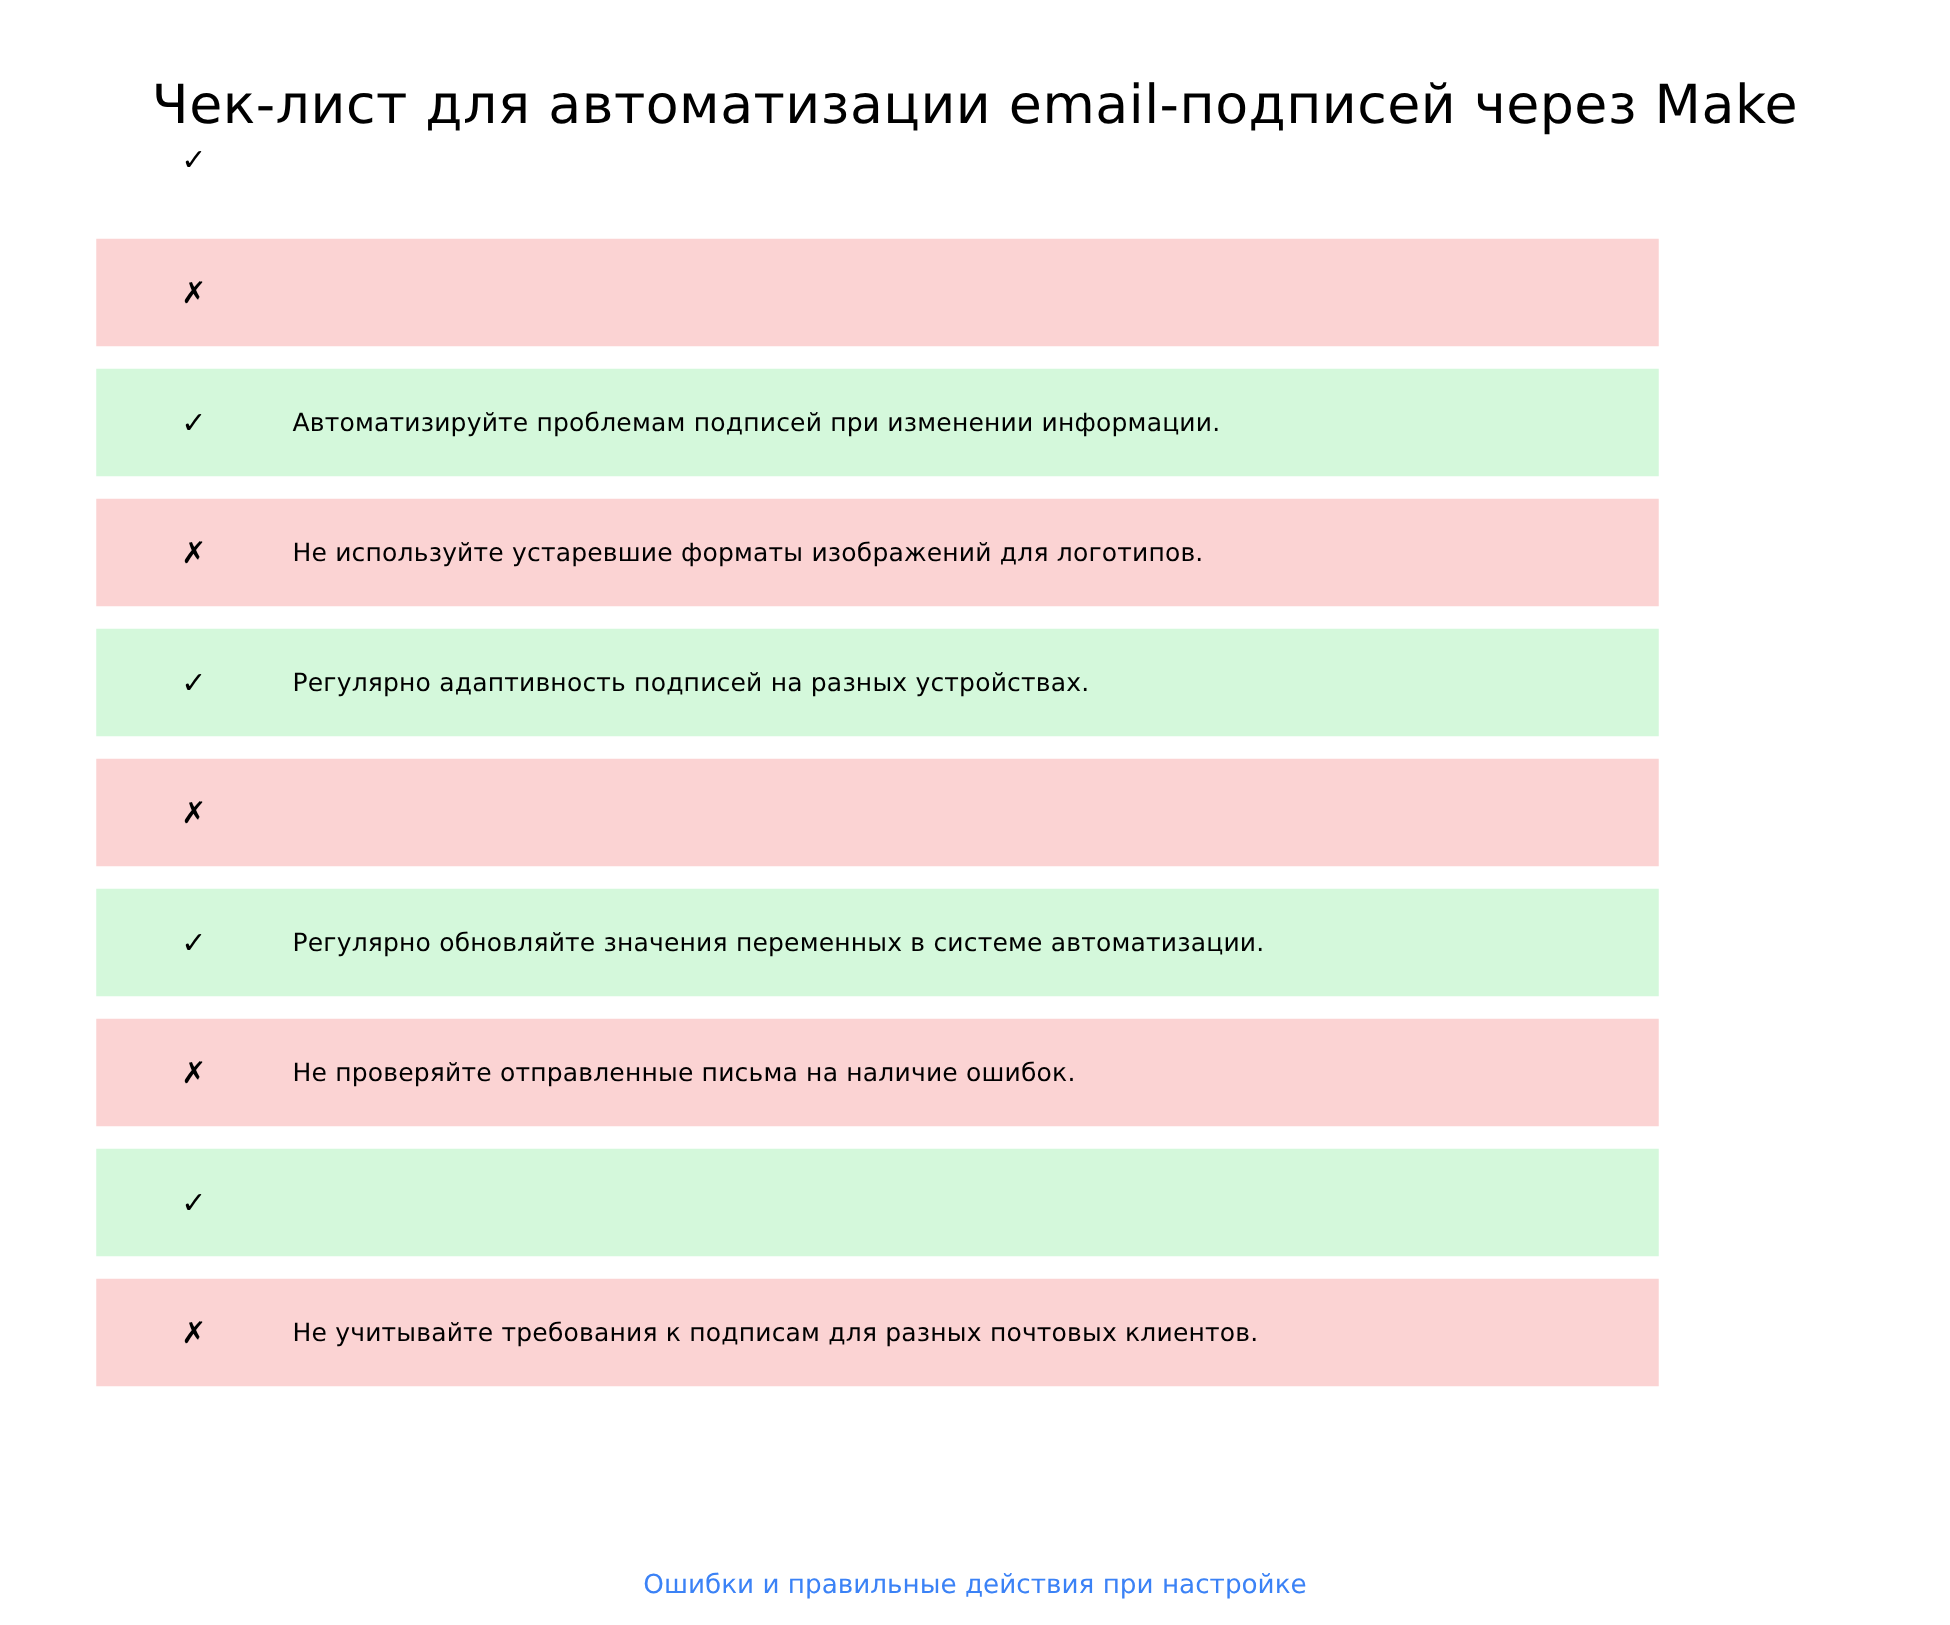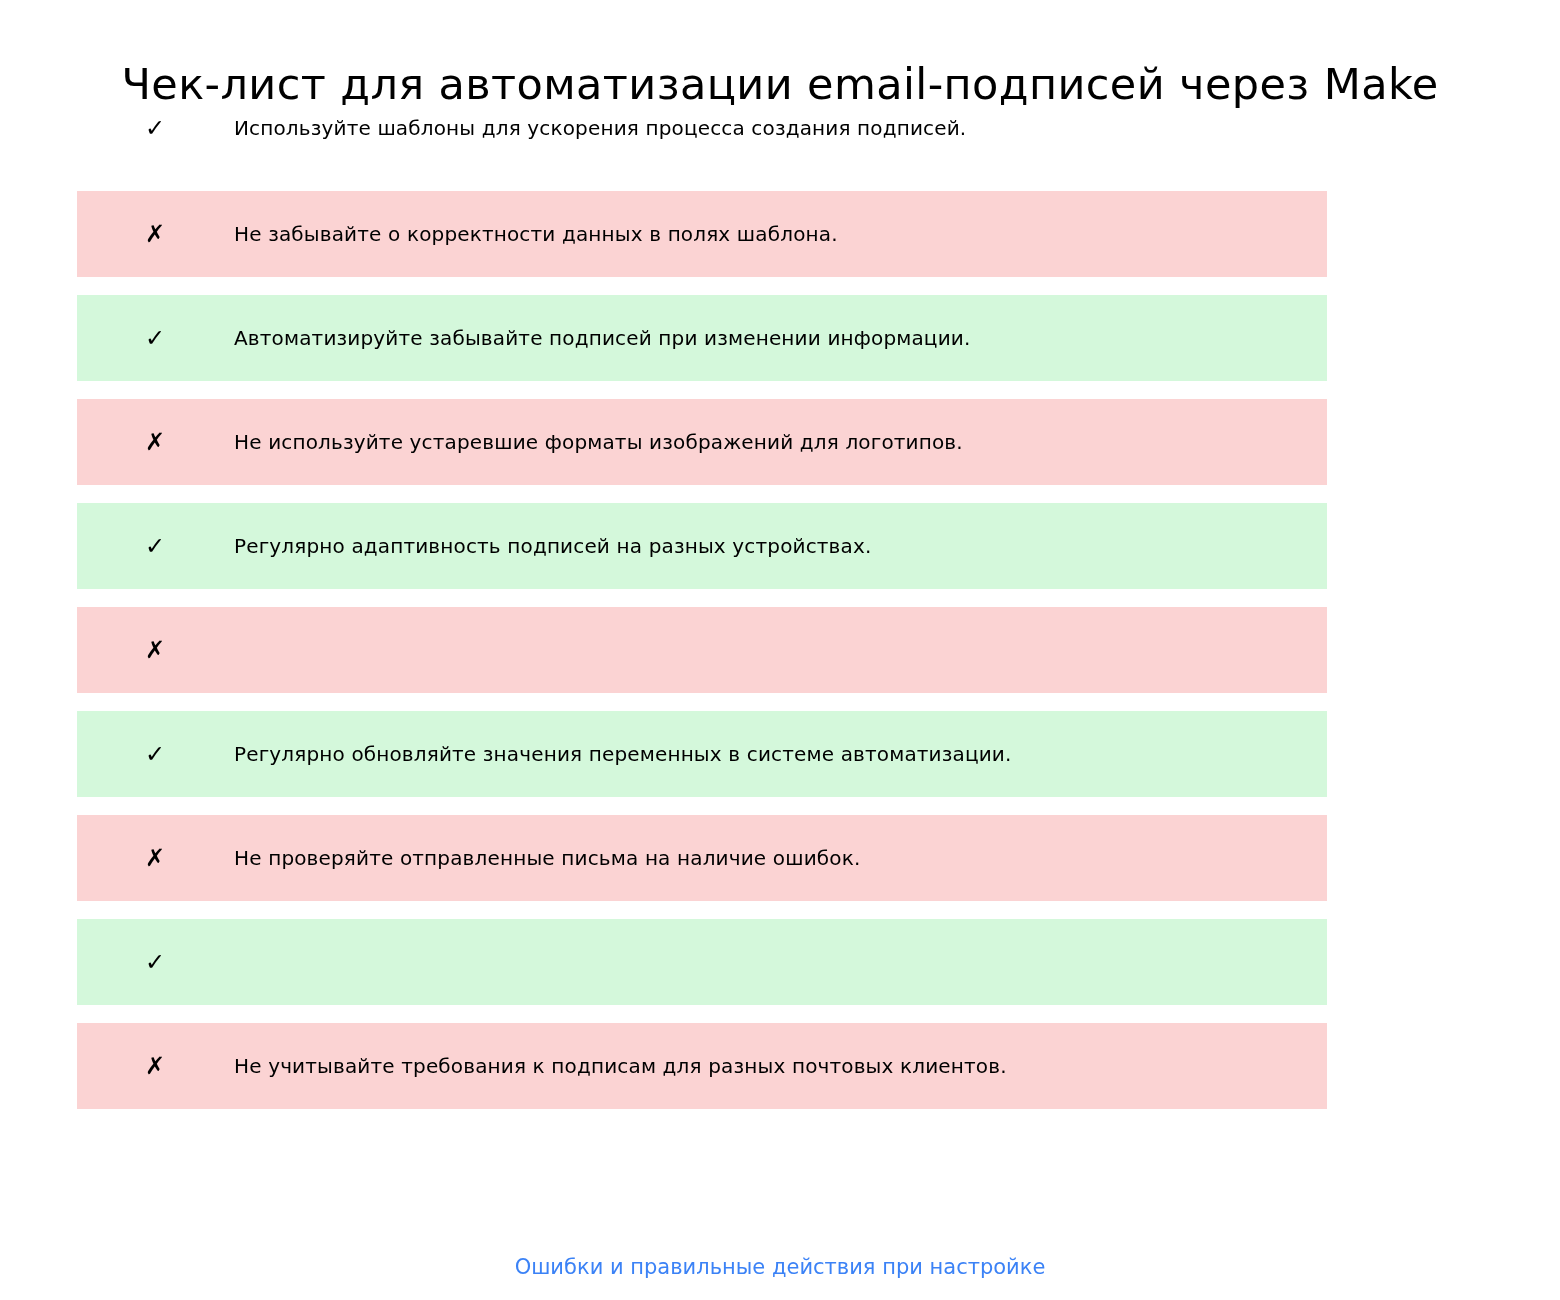--- a/index.html
+++ b/index.html
@@ -74,29 +74,27 @@
     }
   </style>
 </head>
 <body>
 
 <div class="title">Чек-лист для автоматизации email-подписей через Make</div>
 
 <div class="rows">
   <div class="row" style="top:87px; background:#ffffff;">
     <span class="mark" style="top:-2px;">✓</span>
-    <span class="text" style="top:-2px;">Используйте шаблоны для ускорения процесса создания подписей.</span>
   </div>
   <div class="row" style="top:191px; background:#fbd3d3;">
     <span class="mark">✗</span>
-    <span class="text">Не забывайте о корректности данных в полях шаблона.</span>
   </div>
   <div class="row" style="top:295px; background:#d4f8db;">
     <span class="mark">✓</span>
-    <span class="text">Автоматизируйте забывайте подписей при изменении информации.</span>
+    <span class="text">Автоматизируйте проблемам подписей при изменении информации.</span>
   </div>
   <div class="row" style="top:399px; background:#fbd3d3;">
     <span class="mark">✗</span>
     <span class="text">Не используйте устаревшие форматы изображений для логотипов.</span>
   </div>
   <div class="row" style="top:503px; background:#d4f8db;">
     <span class="mark">✓</span>
     <span class="text">Регулярно адаптивность подписей на разных устройствах.</span>
   </div>
   <div class="row" style="top:607px; background:#fbd3d3;">

